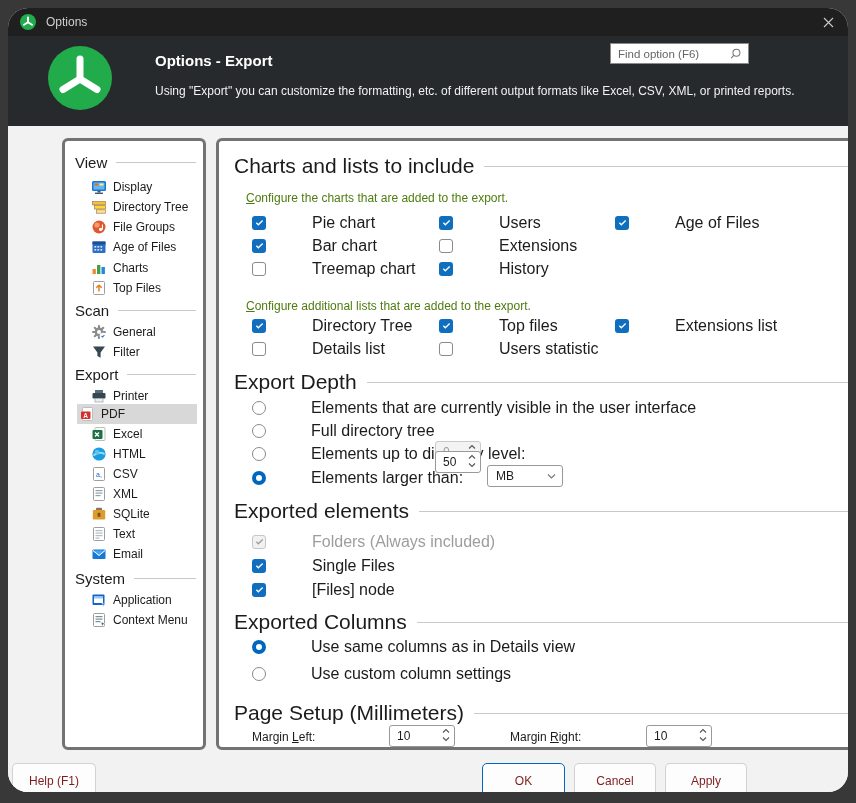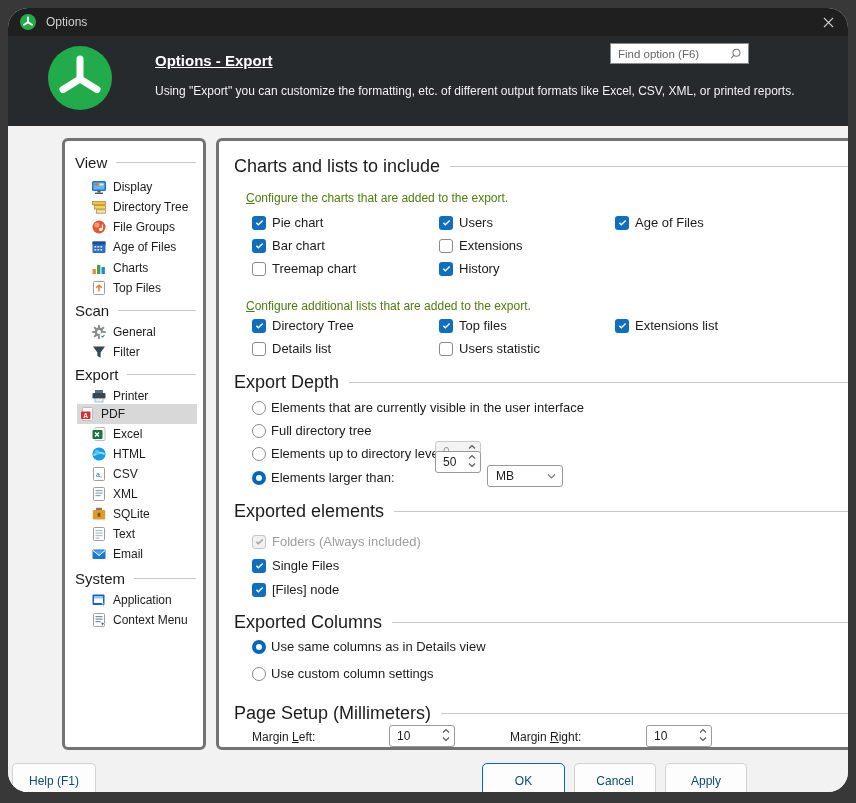--- a/index.html
+++ b/index.html
@@ -7,59 +7,59 @@
   .window{position:absolute;left:8px;top:8px;width:840px;height:784px;border-radius:20px;overflow:hidden;background:#f2f2f2;}
   .titlebar{height:28px;background:#1f1f1f;display:flex;align-items:center;padding:0 8px 0 12px;}
   .titlebar .appicon{width:16px;height:16px;margin-right:10px;flex:0 0 auto;}
   .titlebar .appicon svg{width:16px;height:16px;display:block;}
   .titlebar .wtitle{color:#cfcfcf;font-size:12px;}
   .closebtn{margin-left:auto;width:24px;height:26px;display:flex;align-items:center;justify-content:center;}
   .closebtn svg{width:11px;height:11px;display:block;}
   .header{height:90px;background:#262a2d;position:relative;}
   .logo{position:absolute;left:40px;top:10px;width:64px;height:64px;}
   .logo svg{width:64px;height:64px;display:block;}
-  .htitle{position:absolute;left:147px;top:16px;color:#fff;font-size:15px;font-weight:bold;text-decoration:underline;}
+  .htitle{position:absolute;left:147px;top:16px;color:#fff;font-size:15px;font-weight:bold;}
   .hsub{position:absolute;left:147px;top:48px;color:#f2f2f2;font-size:12px;width:680px;}
   .search{position:absolute;left:602px;top:7px;width:139px;height:21px;background:#fff;border:1px solid #8a8a8a;box-sizing:border-box;}
   .search input{position:absolute;left:0;top:0;width:100%;height:100%;border:none;outline:none;background:transparent;font-family:"Liberation Sans",sans-serif;font-size:11.5px;color:#444;padding:0 24px 0 7px;box-sizing:border-box;}
   .search input::placeholder{color:#666;}
   .search .mag{position:absolute;right:5px;top:3px;width:14px;height:14px;}
   .search .mag svg{width:14px;height:14px;display:block;}
   .bodyarea{position:absolute;top:118px;left:0;right:0;bottom:0;background:#f2f2f2;}
   .card{position:absolute;background:#fff;border:3px solid #737373;border-radius:6px;box-sizing:border-box;margin-left:44px;}
   #sidebar{left:10px;top:12px;width:144px;height:612px;}
   #content{left:164px;top:12px;width:666px;height:612px;}
   .sb-h{position:absolute;left:10px;right:7px;height:18px;display:flex;align-items:center;font-size:15px;color:#1b1b1b;}
   .sb-h .rule{flex:1;height:1px;background:#c9c9c9;margin-left:9px;}
   .sb-i{position:absolute;left:26px;right:6px;height:20px;display:flex;align-items:center;font-size:12px;color:#1b1b1b;}
   .sb-i .ic{width:16px;height:16px;margin-right:6px;flex:0 0 auto;}
   .sb-i .ic svg{width:16px;height:16px;display:block;}
   .sb-i.sel{left:12px;padding-left:2px;background:#d8d8d8;}
-  .c-h{position:absolute;left:15px;right:28px;height:18px;display:flex;align-items:center;font-size:18px;color:#1b1b1b;}
+  .c-h{position:absolute;left:15px;right:28px;height:18px;display:flex;align-items:center;font-size:21px;color:#1b1b1b;}
   .c-h .rule{flex:1;height:1px;background:#c9c9c9;margin-left:10px;}
   .hint{position:absolute;left:27px;font-size:12px;color:#4d7c0f;}
   .u{text-decoration:underline;}
-  .cbrow,.rdrow{position:absolute;height:15px;display:flex;align-items:center;font-size:13px;color:#1b1b1b;white-space:nowrap;}
+  .cbrow,.rdrow{position:absolute;height:15px;display:flex;align-items:center;font-size:16px;color:#1b1b1b;white-space:nowrap;gap:40px;}
   .box{width:14px;height:14px;border-radius:3px;margin-right:6px;box-sizing:border-box;flex:0 0 auto;display:flex;align-items:center;justify-content:center;}
   .box.on{background:#106ebe;}
   .box.off{background:#fff;border:1px solid #8a8a8a;}
   .box.dison{background:#f1f1f1;border:1px solid #c6c6c6;}
   .box svg{width:11px;height:11px;display:block;}
   .dis-lbl{color:#9d9d9d;}
   .rd{width:14px;height:14px;border-radius:50%;margin-right:5px;box-sizing:border-box;flex:0 0 auto;}
   .rd.off{background:#fff;border:1px solid #8a8a8a;}
   .rd.on{background:#fff;border:4.5px solid #0067c0;}
   .spin{position:absolute;width:46px;height:22px;background:#fff;border:1px solid #999;border-radius:3px;box-sizing:border-box;font-size:12px;color:#1b1b1b;display:flex;align-items:center;padding-left:7px;}
   .spin .arrows{position:absolute;right:4px;top:2px;display:flex;flex-direction:column;gap:2px;}
   .spin .arrows svg{width:8px;height:6px;display:block;}
   .spin.dis{background:#f3f3f3;color:#9d9d9d;border-color:#c9c9c9;}
   .dd{position:absolute;width:76px;height:22px;background:#fff;border:1px solid #999;border-radius:3px;box-sizing:border-box;font-size:12px;color:#1b1b1b;display:flex;align-items:center;padding-left:8px;}
   .dd svg{position:absolute;right:6px;top:7px;width:9px;height:7px;}
   .mlabel{position:absolute;font-size:12px;color:#1b1b1b;}
-  .btn{position:absolute;height:36px;background:#fdfdfd;border:1px solid #d2d2d2;border-bottom-color:#bcbcbc;border-radius:5px;font-size:12px;color:#0c4a6e;display:flex;align-items:center;justify-content:center;box-sizing:border-box;}
+  .btn{position:absolute;height:36px;background:#fdfdfd;border:1px solid #d2d2d2;border-bottom-color:#bcbcbc;border-radius:5px;font-size:12px;color:#7f1d1d;display:flex;align-items:center;justify-content:center;box-sizing:border-box;}
   .btn.primary{border:1px solid #0067c0;}
   .sb-track{position:absolute;right:2px;top:2px;width:15px;height:606px;background:#f0f0f0;border-radius:0 5px 5px 0;}
   .sb-thumb{position:absolute;right:6px;top:27px;width:3px;height:488px;background:#898989;border-radius:2px;}
 </style>
 </head>
 <body>
 
 <div class="window">
 
   <div class="titlebar">

